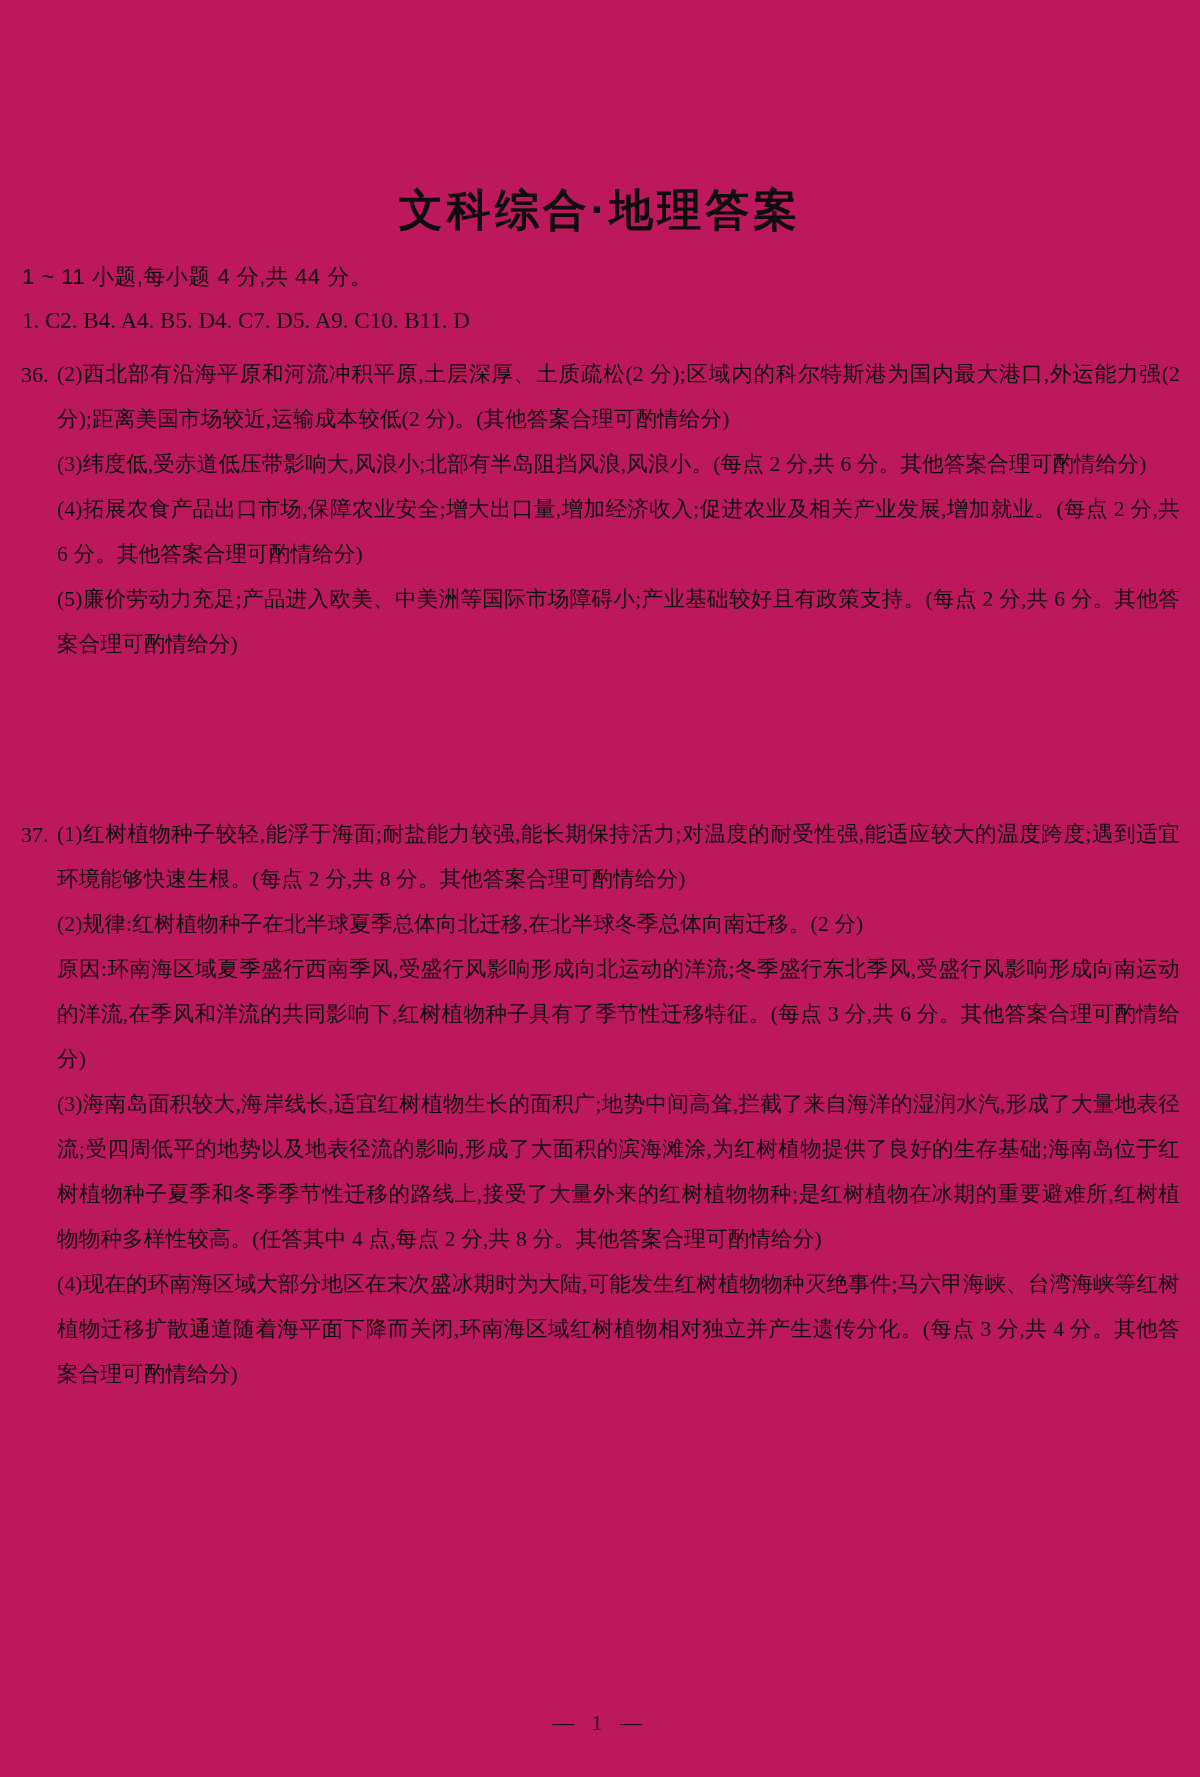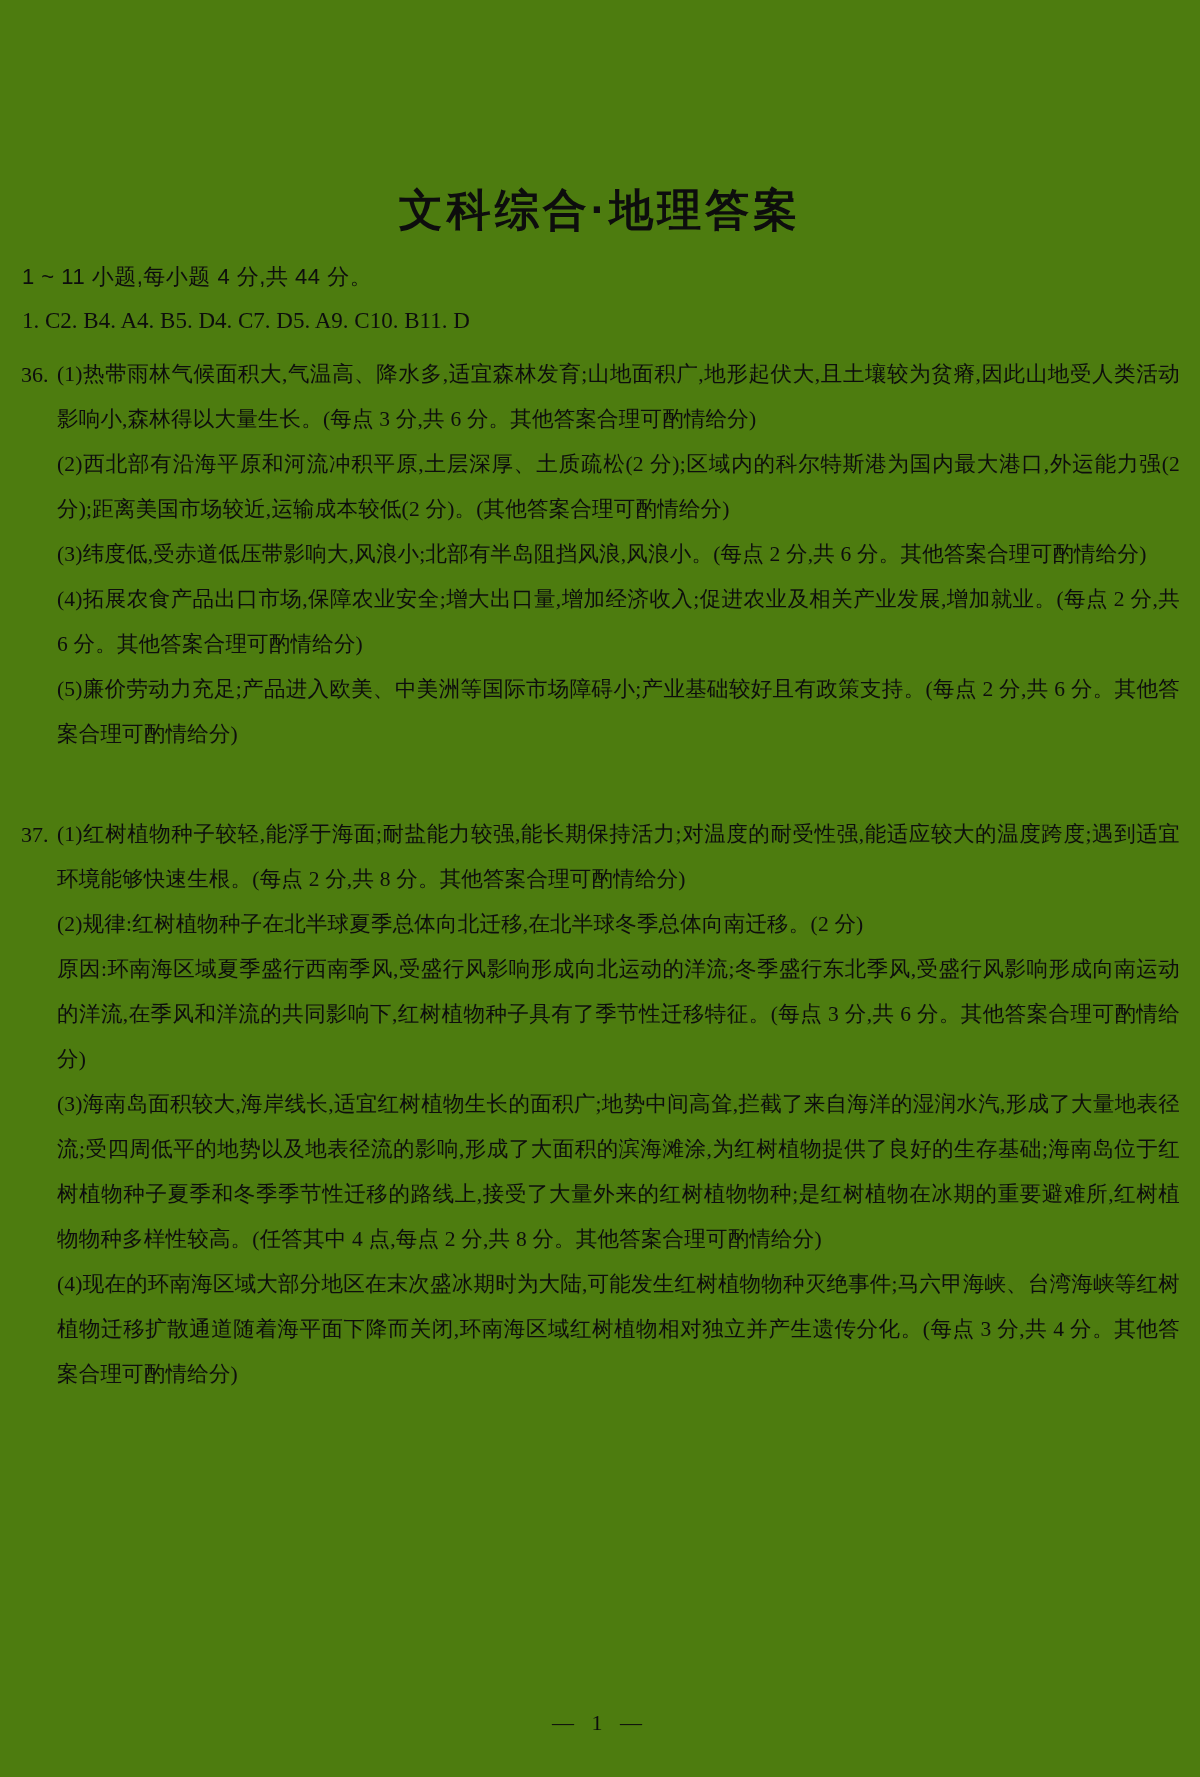--- a/index.html
+++ b/index.html
@@ -4,21 +4,21 @@
 <style>
   html, body {
     margin: 0;
     padding: 0;
     background: #ffffff;
   }
   .page {
     position: relative;
     width: 1200px;
     height: 1777px;
-    background: #4d7c0f;
+    background: #be185d;
     color: #111111;
     font-family: "Liberation Serif", "DejaVu Serif", serif;
     overflow: hidden;
   }
   .title {
     position: absolute;
     top: 152px;
     left: 0;
     width: 100%;
     text-align: center;
@@ -102,21 +102,20 @@
     <span>4. C</span>
     <span>7. D</span>
     <span>5. A</span>
     <span>9. C</span>
     <span>10. B</span>
     <span>11. D</span>
   </div>
 
   <section class="question q36">
     <span class="qnum">36.</span>
-    <p>(1)热带雨林气候面积大,气温高、降水多,适宜森林发育;山地面积广,地形起伏大,且土壤较为贫瘠,因此山地受人类活动影响小,森林得以大量生长。(每点 3 分,共 6 分。其他答案合理可酌情给分)</p>
     <p>(2)西北部有沿海平原和河流冲积平原,土层深厚、土质疏松(2 分);区域内的科尔特斯港为国内最大港口,外运能力强(2 分);距离美国市场较近,运输成本较低(2 分)。(其他答案合理可酌情给分)</p>
     <p>(3)纬度低,受赤道低压带影响大,风浪小;北部有半岛阻挡风浪,风浪小。(每点 2 分,共 6 分。其他答案合理可酌情给分)</p>
     <p>(4)拓展农食产品出口市场,保障农业安全;增大出口量,增加经济收入;促进农业及相关产业发展,增加就业。(每点 2 分,共 6 分。其他答案合理可酌情给分)</p>
     <p>(5)廉价劳动力充足;产品进入欧美、中美洲等国际市场障碍小;产业基础较好且有政策支持。(每点 2 分,共 6 分。其他答案合理可酌情给分)</p>
   </section>
 
   <section class="question q37">
     <span class="qnum">37.</span>
     <p>(1)红树植物种子较轻,能浮于海面;耐盐能力较强,能长期保持活力;对温度的耐受性强,能适应较大的温度跨度;遇到适宜环境能够快速生根。(每点 2 分,共 8 分。其他答案合理可酌情给分)</p>
     <p>(2)规律:红树植物种子在北半球夏季总体向北迁移,在北半球冬季总体向南迁移。(2 分)</p>

